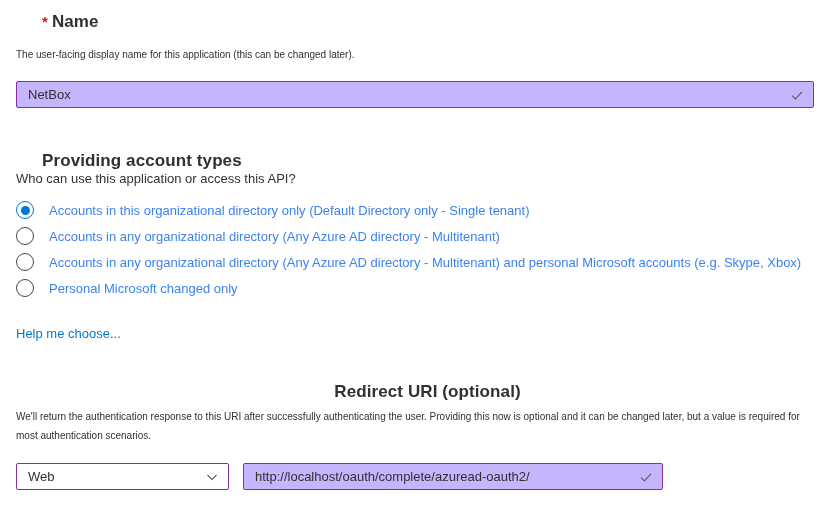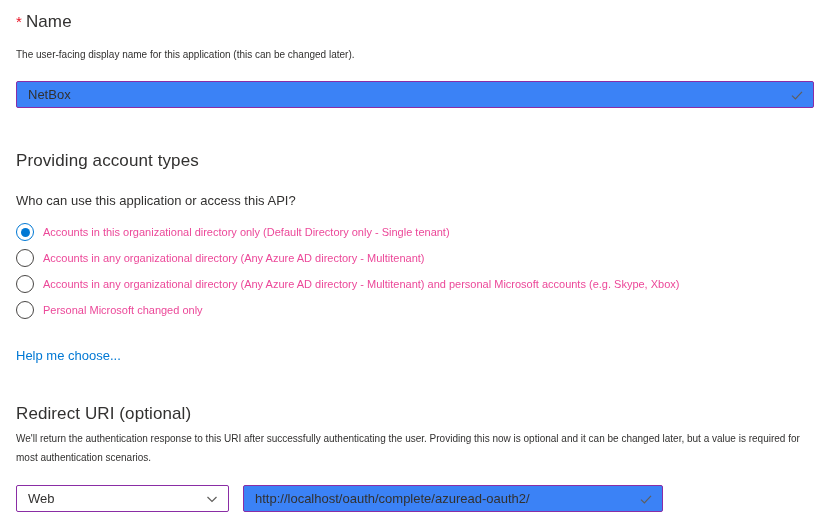--- a/index.html
+++ b/index.html
@@ -8,92 +8,93 @@
     width: 829px; height: 516px;
     background: #ffffff;
     font-family: "Liberation Sans", "DejaVu Sans", sans-serif;
     color: #323130;
     overflow: hidden;
   }
   .page { padding: 0 16px; width: 829px; }
 
   .section-title {
     font-size: 17px;
-    font-weight: 400;
+    font-weight: 700;
     color: #323130;
     letter-spacing: 0.1px;
+    margin-left: 26px;
   }
   .required-asterisk { color: #e81123; margin-right: 4px; font-size: 15px; }
 
   .desc {
     font-size: 10px;
     color: #323130;
     line-height: 19px;
     max-width: 800px;
   }
 
   
   .name-title-row { padding-top: 12px; }
   .name-desc { margin-top: 13px; }
 
   .field-wrap { position: relative; margin-top: 17px; width: 798px; }
   .text-field {
     width: 100%;
     height: 27px;
     border: 1.5px solid #8a2da5;
     border-radius: 2px;
-    background: #3b82f6;
+    background: #c4b5fd;
     font-family: "Liberation Sans", "DejaVu Sans", sans-serif;
     font-size: 13px;
     color: #323130;
     padding: 0 30px 0 11px;
     outline: none;
   }
   .field-check {
     position: absolute;
     right: 9px; top: 50%;
     transform: translateY(-50%);
     display: flex; align-items: center;
   }
 
   
   .account-types-title { margin-top: 43px; }
-  .question { margin-top: 22px; font-size: 13px; }
+  .question { font-size: 13px; }
 
   .radio-group { margin-top: 11px; }
   .radio-row {
     display: flex;
     align-items: center;
     height: 26px;
     cursor: pointer;
   }
   .radio-circle {
     width: 18px; height: 18px;
     border-radius: 50%;
     border: 1px solid #484644;
     background: #fff;
     flex: 0 0 18px;
     display: flex; align-items: center; justify-content: center;
   }
   .radio-row.selected .radio-circle { border: 1.5px solid #0078d4; }
   .radio-dot { width: 9px; height: 9px; border-radius: 50%; background: transparent; }
   .radio-row.selected .radio-dot { background: #0078d4; }
-  .radio-label { margin-left: 9px; font-size: 11px; color: #ec4899; }
+  .radio-label { margin-left: 15px; font-size: 13px; color: #3b82f6; }
 
   .help-link {
     display: inline-block;
     margin-top: 25px;
     font-size: 13px;
     color: #0078d4;
     text-decoration: none;
     cursor: pointer;
   }
 
   
-  .redirect-title { margin-top: 40px; }
+  .redirect-title { margin-top: 40px; text-align: center; }
   .redirect-desc { margin-top: 5px; }
 
   .uri-row { display: flex; margin-top: 18px; align-items: center; }
   .select-box {
     position: relative;
     width: 213px;
     height: 27px;
     border: 1.5px solid #8a2da5;
     border-radius: 2px;
     background: #fff;

